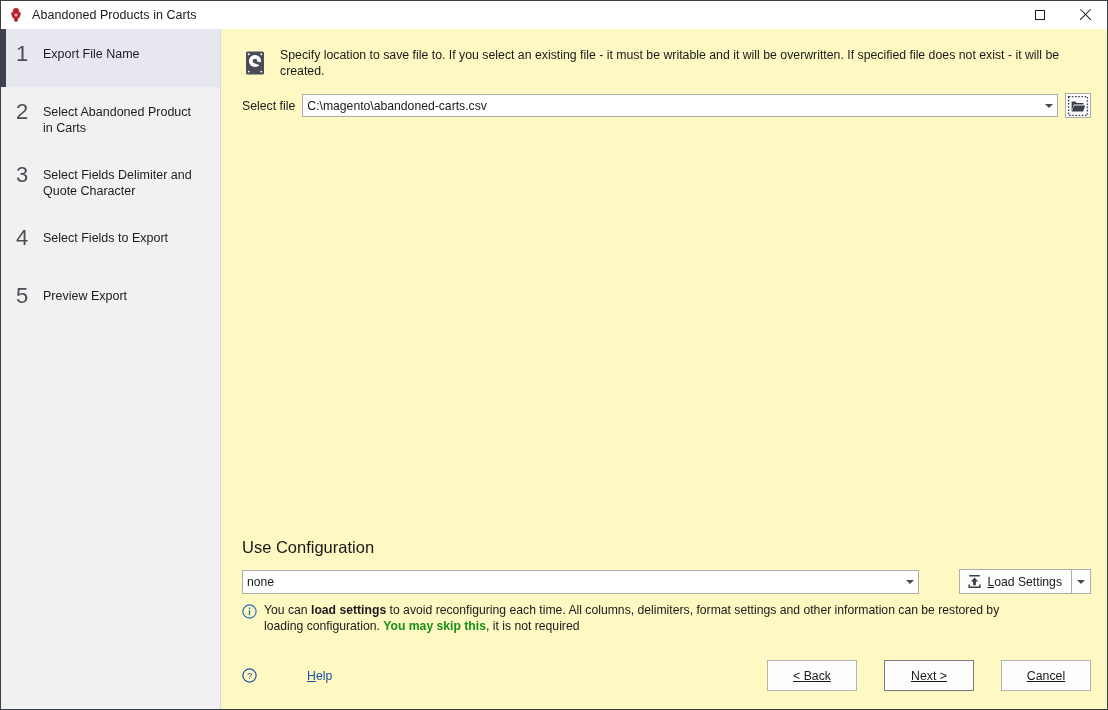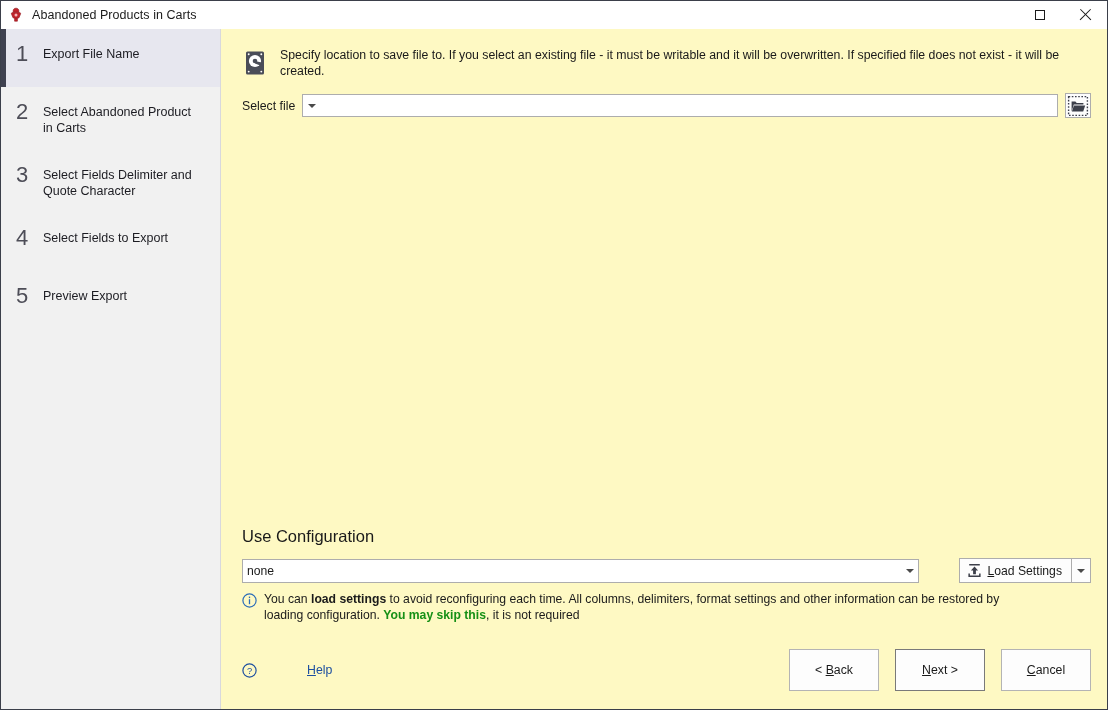--- a/index.html
+++ b/index.html
@@ -281,29 +281,30 @@
     display: flex;
     align-items: center;
     font-size: 12.3px;
     color: #1d4fa0;
   }
   #help-icon { width: 15px; height: 15px; margin-right: 6px; }
   #help-label { text-decoration: none; margin-left: 44px; }
   #help-label .mnem { text-decoration: underline; }
   #footer-spacer { flex: 1 1 auto; }
   .nav-btn {
-    width: 90px; height: 42px;
+    width: 90px; height: 31px;
     border: 1px solid #b4b4b4;
     background: #fdfdfd;
     font-size: 12.3px;
     color: #1a1a1a;
     display: flex;
     align-items: center;
     justify-content: center;
-    margin-left: 16px;
+    margin-left: 27px;
+    text-decoration: underline;
   }
   .nav-btn.default {
     border: 1px solid #7a7a7a;
   }
 </style>
 </head>
 <body>
 
 <div id="window">
 
@@ -374,20 +375,21 @@
             <circle cx="6.7" cy="21.6" r="0.95" fill="#ffffff"></circle>
             <circle cx="19.3" cy="21.6" r="0.95" fill="#ffffff"></circle>
           </svg>
         </span>
         <span id="instruction-text">Specify location to save file to. If you select an existing file - it must be writable and it will be overwritten. If specified file does not exist - it will be created.</span>
       </div>
 
       <div id="selectfile-row">
         <span id="selectfile-label">Select file</span>
         <div class="combo">
+          <span class="combo-value" title="C:\magento\abandoned-carts.csv">C:\magento\abandoned-carts.csv</span>
           <span class="combo-arrow">
             <span class="caret-down"></span>
           </span>
         </div>
         <div id="browse-btn">
           <svg viewBox="0 0 22 22" width="22" height="22">
             <g fill="none" stroke="#3c3f4a" stroke-width="1.4" stroke-dasharray="1.6 1.6">
               <rect x="1.6" y="1.6" width="18.8" height="18.8"></rect>
             </g>
             <path d="M4.6 16.6 L4.6 6.4 L8.4 6.4 L9.7 7.9 L16.4 7.9 L16.4 9.6 L6.8 9.6 L4.6 16.6 Z" fill="#3c3f4a"></path>

